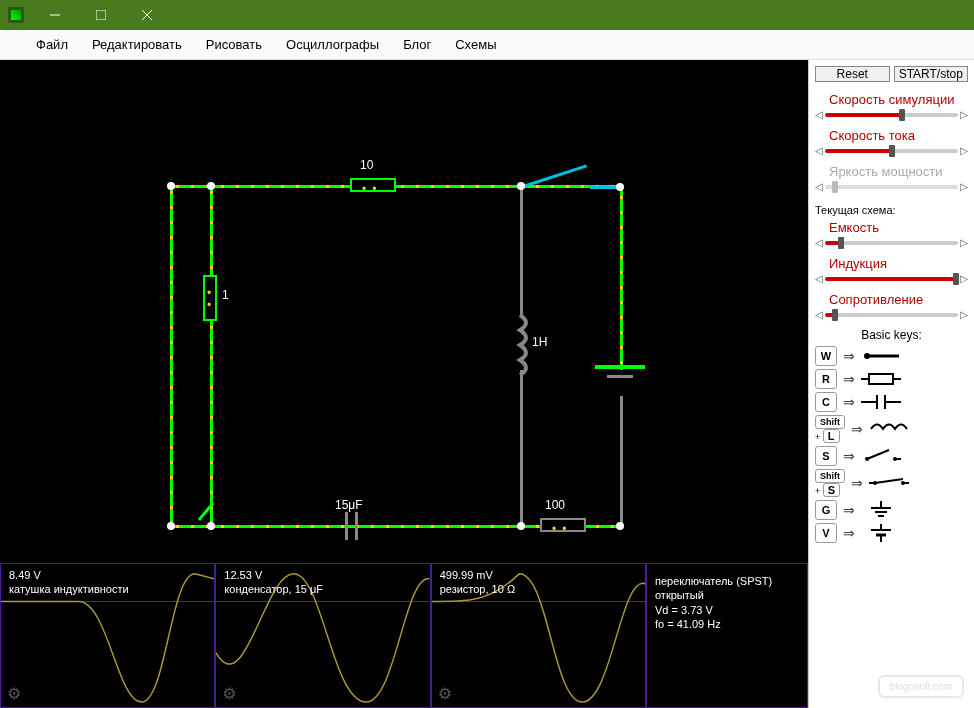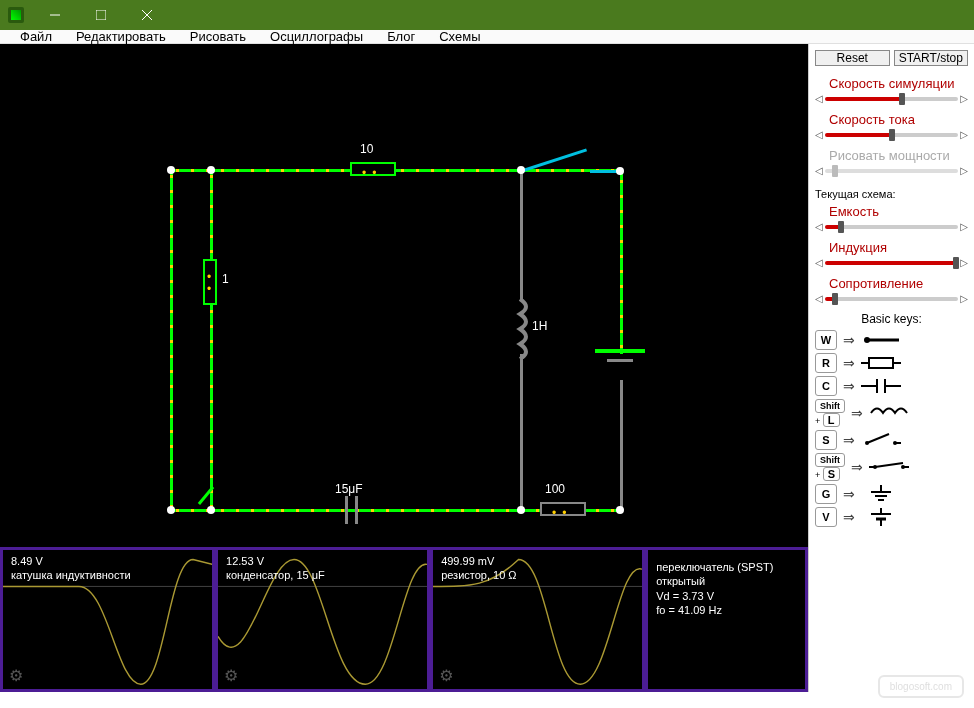--- a/index.html
+++ b/index.html
@@ -5,21 +5,21 @@
 * { margin:0; padding:0; box-sizing:border-box; }
 body { font-family:-apple-system,"Segoe UI",Arial,sans-serif; font-size:12px; width:974px; height:708px; overflow:hidden; background:#fff; }
 
 .titlebar { height:30px; background:#4a7a1e; display:flex; align-items:center; color:#fff; }
 .titlebar .icon { width:16px; height:16px; margin:0 8px; background:#2a5a0e; border-radius:2px; position:relative; }
 .titlebar .icon::after { content:""; position:absolute; left:3px; top:3px; right:3px; bottom:3px; background:linear-gradient(45deg,#0f0,#090); }
 .titlebar .title { flex:1; font-size:12px; }
 .winbtns { display:flex; }
 .winbtn { width:46px; height:30px; display:flex; align-items:center; justify-content:center; color:#fff; }
 
-.menubar { height:14px; background:#fafafa; display:flex; align-items:center; padding:0 8px; border-bottom:1px solid #e0e0e0; }
+.menubar { height:30px; background:#fafafa; display:flex; align-items:center; padding:0 24px; border-bottom:1px solid #e0e0e0; }
 .menuitem { padding:4px 12px; font-size:13px; cursor:default; }
 
 .main { display:flex; height:648px; }
 .canvas-area { flex:1; background:#000; position:relative; overflow:hidden; }
 
 .sidebar { width:166px; background:#fff; border-left:1px solid #ccc; padding:6px 6px 0 6px; overflow:hidden; }
 .btnrow { display:flex; gap:4px; margin-bottom:10px; }
 .btn { flex:1; border:1px solid #888; background:#f0f0f0; padding:0 4px; font-size:12px; text-align:center; cursor:pointer; }
 
 .slider-group { margin-bottom:8px; }
@@ -51,21 +51,21 @@
 .dots-v { width:3px; background-image:radial-gradient(circle,#ffd000 2px,transparent 2px); background-size:3px 15px; background-repeat:repeat-y; }
 .node { position:absolute; width:8px; height:8px; background:#fff; border-radius:50%; transform:translate(-50%,-50%); }
 
 .clabel { position:absolute; color:#fff; font-size:12px; font-family:Arial; }
 
 .resistor-box { position:absolute; width:46px; height:14px; border:2px solid #00ff00; background:#000; }
 .resistor-box.gray { border-color:#888; }
 .resistor-box.v { width:14px; height:46px; }
 
 .scope-area { position:absolute; left:0; right:0; bottom:0; height:145px; display:flex; }
-.scope { flex:1; border:3px solid #4c1d95; position:relative; background:#000; overflow:hidden; }
+.scope { flex:1; border:1px solid #4c1d95; position:relative; background:#000; overflow:hidden; }
 .scope-text { position:absolute; top:4px; left:8px; color:#fff; font-size:11px; line-height:1.3; }
 .scope svg { width:100%; height:100%; }
 .gear { position:absolute; bottom:4px; left:6px; color:#555; font-size:16px; }
 
 .switch-line { position:absolute; width:70px; height:3px; background:#00c0e0; transform-origin:left center; }
 
 .watermark { position:absolute; right:10px; bottom:10px; color:rgba(160,160,160,.35); font-size:22px; font-weight:bold; pointer-events:none; border:2px solid rgba(160,160,160,.25); border-radius:6px; padding:4px 10px; }
 .watermark small { display:block; font-size:10px; font-weight:normal; text-align:center; }
 </style>
 </head>
@@ -225,21 +225,21 @@
           <div class="slider-label ">Скорость тока</div>
   <div class="slider-row">
     <span class="arrow">◁</span>
     <div class="slider-track " style="--pct:50%">
               <div class="slider-thumb"></div>
             </div>
     <span class="arrow">▷</span>
   </div>
         </div>
         <div class="slider-group">
-          <div class="slider-label muted">Рисовать мощности</div>
+          <div class="slider-label muted">Яркость мощности</div>
   <div class="slider-row">
     <span class="arrow">◁</span>
     <div class="slider-track muted" style="--pct:8%">
               <div class="slider-thumb"></div>
             </div>
     <span class="arrow">▷</span>
   </div>
         </div>
       </div>
     <div class="section-label">Текущая схема:</div>

